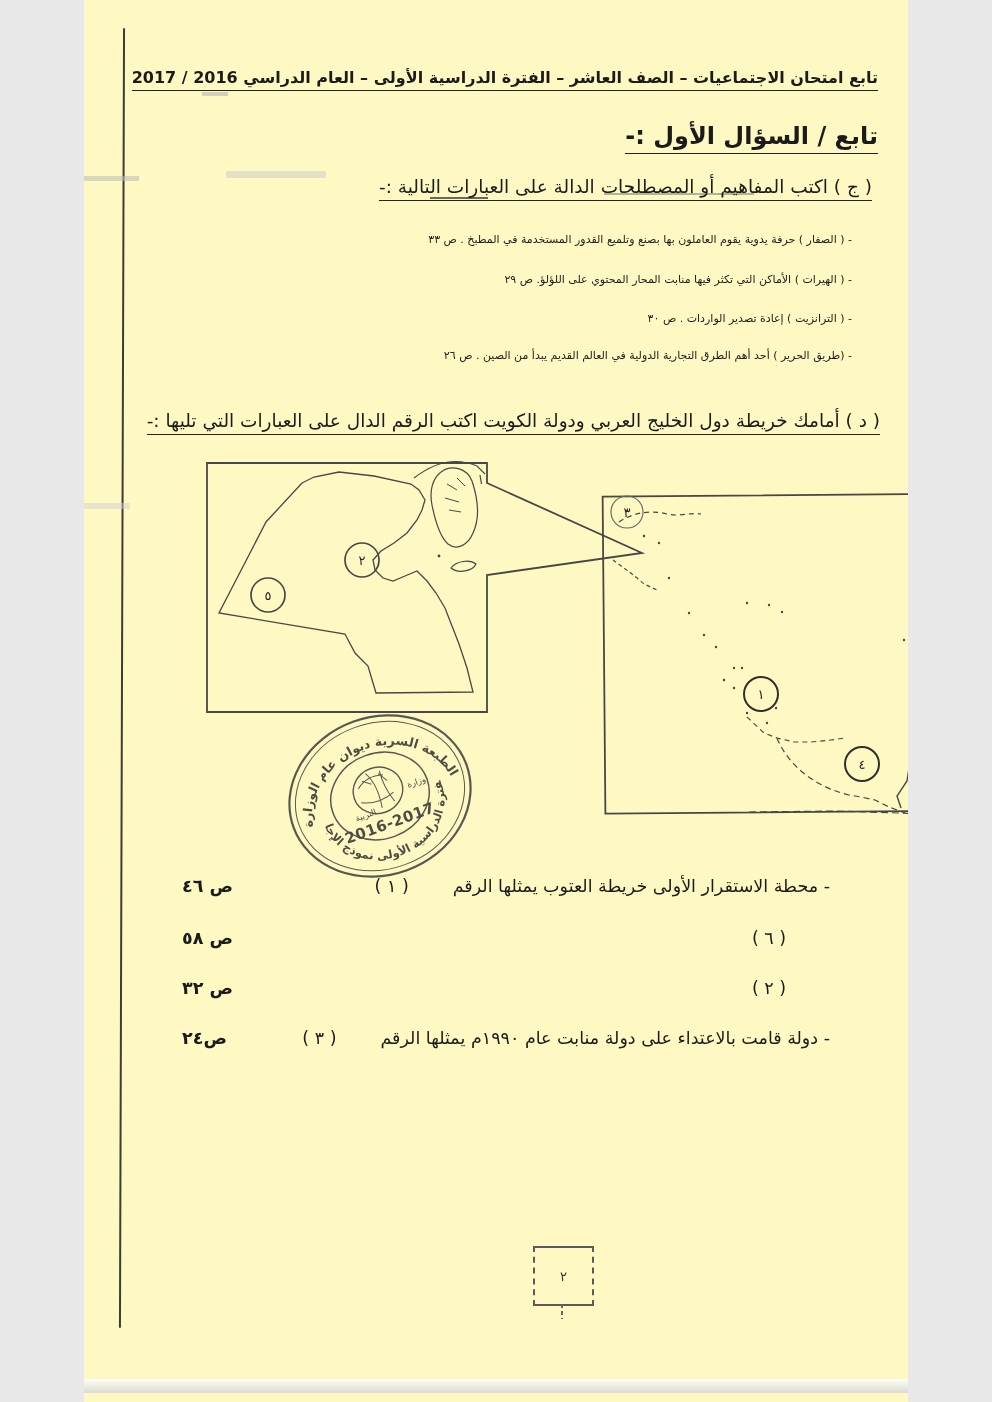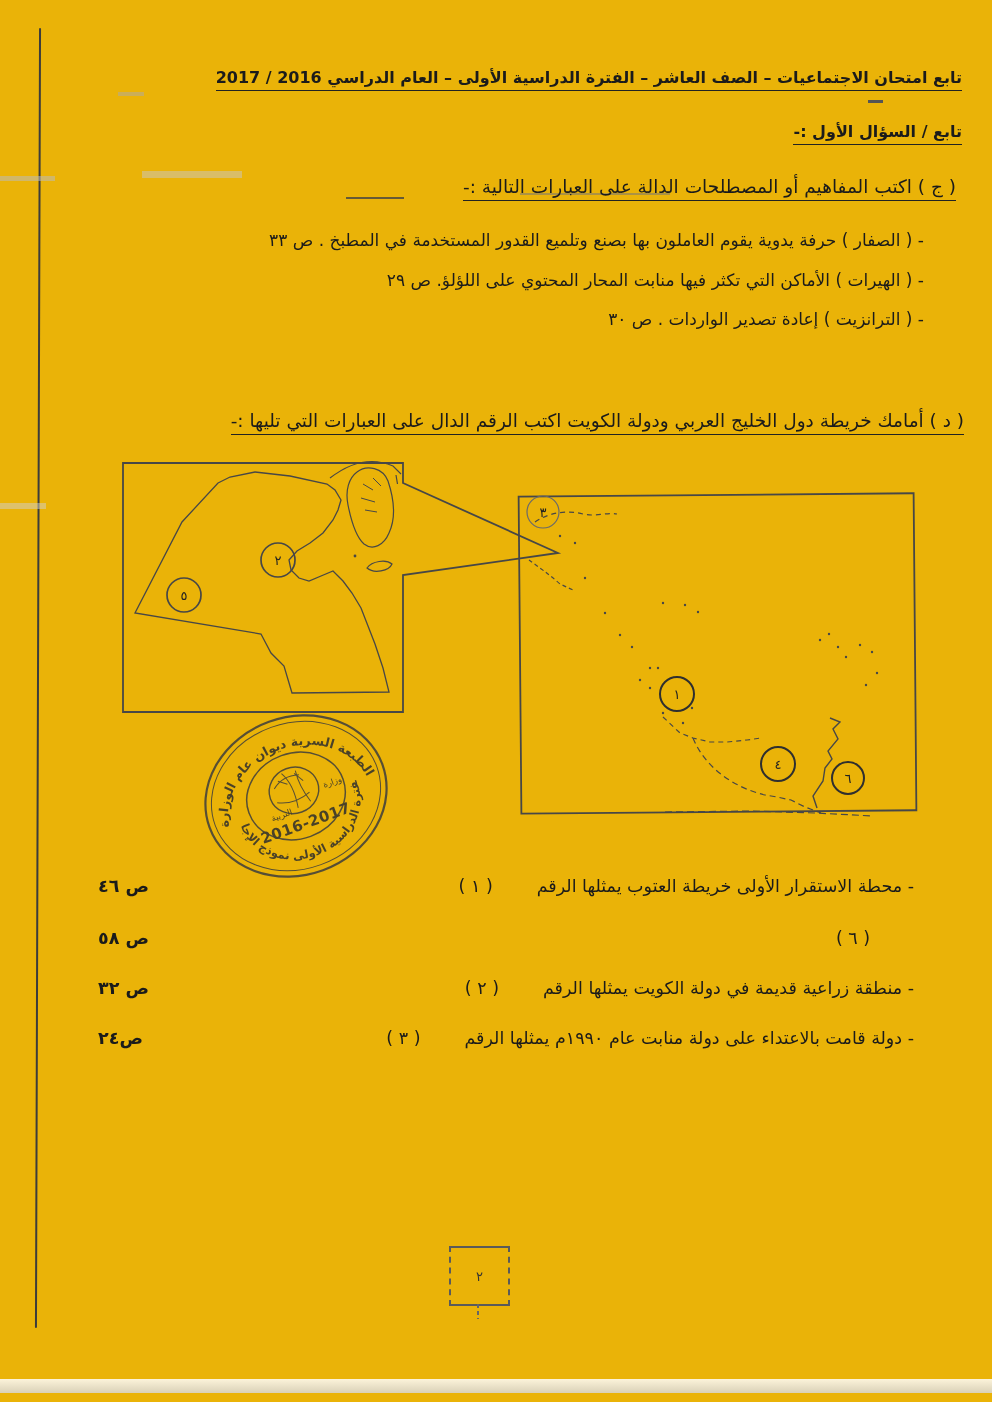--- a/index.html
+++ b/index.html
@@ -1,28 +1,28 @@
 <!DOCTYPE html>
 <html><head>
 <meta charset="utf-8">
 <style>
   html,body{margin:0;padding:0;background:#e8e8e8;}
   .page{
-    position:relative;width:992px;height:1402px;background:#eab308;
+    position:relative;width:824px;height:1402px;background:#fef9c3;
     font-family:"DejaVu Sans", sans-serif;color:#1b1b1b;overflow:hidden;
     margin:0 auto;
   }
   .abs{position:absolute;white-space:nowrap;}
   .rtl{direction:rtl;}
   .ul{border-bottom:1.6px solid #222;padding-bottom:3px;}
   .hdr{top:68px;right:30px;font-size:16px;font-weight:bold;letter-spacing:0;}
-  .sec-title{top:122px;right:30px;font-size:16px;font-weight:bold;}
+  .sec-title{top:122px;right:30px;font-size:24px;font-weight:bold;}
   .hc{top:176px;right:36px;font-size:18.5px;font-weight:normal;}
   .hd{top:410px;right:28px;font-size:18.5px;font-weight:normal;}
-  .item{right:68px;font-size:17px;line-height:24px;}
+  .item{right:56px;font-size:11px;line-height:24px;}
   .stmt{left:98px;right:78px;display:flex;align-items:baseline;font-size:17.5px;}
   .stmt-ans{min-width:78px;text-align:center;margin-inline-start:22px;letter-spacing:2px;}
   .stmt-page{margin-inline-start:auto;font-weight:bold;}
   .scanline{left:37px;top:28px;width:2.4px;height:1300px;background:#3c3c3c;transform:rotate(0.18deg);border-radius:1px;}
   .smudge{position:absolute;}
   .pagebox{
     left:449px;top:1246px;width:57px;height:56px;
     border:2px solid #5a5a5a;border-left-style:dashed;border-right-style:dashed;
     display:flex;align-items:center;justify-content:center;font-size:13px;color:#333;
   }
@@ -55,20 +55,21 @@
     <span class="ul">تابع / السؤال الأول :-</span>
   </div>
 
   <div class="abs rtl hc" dir="rtl">
     <span class="ul">( ج ) اكتب المفاهيم أو المصطلحات الدالة على العبارات التالية :-</span>
   </div>
 
   <div class="abs rtl item" dir="rtl" style="top:228px;">- ( الصفار ) حرفة يدوية يقوم العاملون بها بصنع وتلميع القدور المستخدمة في المطبخ . ص ٣٣</div>
   <div class="abs rtl item" dir="rtl" style="top:268px;">- ( الهيرات ) الأماكن التي تكثر فيها منابت المحار المحتوي على اللؤلؤ. ص ٢٩</div>
   <div class="abs rtl item" dir="rtl" style="top:307px;">- ( الترانزيت ) إعادة تصدير الواردات . ص ٣٠</div>
+  <div class="abs rtl item" dir="rtl" style="top:344px;">- (طريق الحرير ) أحد أهم الطرق التجارية الدولية في العالم القديم يبدأ من الصين . ص ٢٦</div>
 
   <div class="abs rtl hd" dir="rtl">
     <span class="ul">( د ) أمامك خريطة دول الخليج العربي ودولة الكويت اكتب الرقم الدال على العبارات التي تليها :-</span>
   </div>
 
   <svg class="abs" style="left:105px;top:448px;" width="830" height="385" viewBox="0 0 830 385">
     <g fill="none" stroke="#474747">
 
       <path d="M298,15 L18,15 L18,264 L298,264 L298,127 L453,105 L298,35 Z" stroke-width="1.8"></path>
 
@@ -170,21 +171,20 @@
   <div class="abs rtl stmt" dir="rtl" style="top:876px;">
     <span class="stmt-text">- محطة الاستقرار الأولى خريطة العتوب  يمثلها الرقم</span>
     <span class="stmt-ans">( ١ )</span>
     <span class="stmt-page">ص ٤٦</span>
   </div>
   <div class="abs rtl stmt" dir="rtl" style="top:928px;">
     <span class="stmt-ans">( ٦ )</span>
     <span class="stmt-page">ص ٥٨</span>
   </div>
   <div class="abs rtl stmt" dir="rtl" style="top:978px;">
-    <span class="stmt-text">- منطقة زراعية قديمة في دولة الكويت  يمثلها  الرقم</span>
     <span class="stmt-ans">( ٢ )</span>
     <span class="stmt-page">ص ٣٢</span>
   </div>
   <div class="abs rtl stmt" dir="rtl" style="top:1028px;">
     <span class="stmt-text">- دولة قامت بالاعتداء على دولة منابت عام ١٩٩٠م يمثلها الرقم</span>
     <span class="stmt-ans">( ٣ )</span>
     <span class="stmt-page">ص٢٤</span>
   </div>
 
   <div class="abs pagebox">

